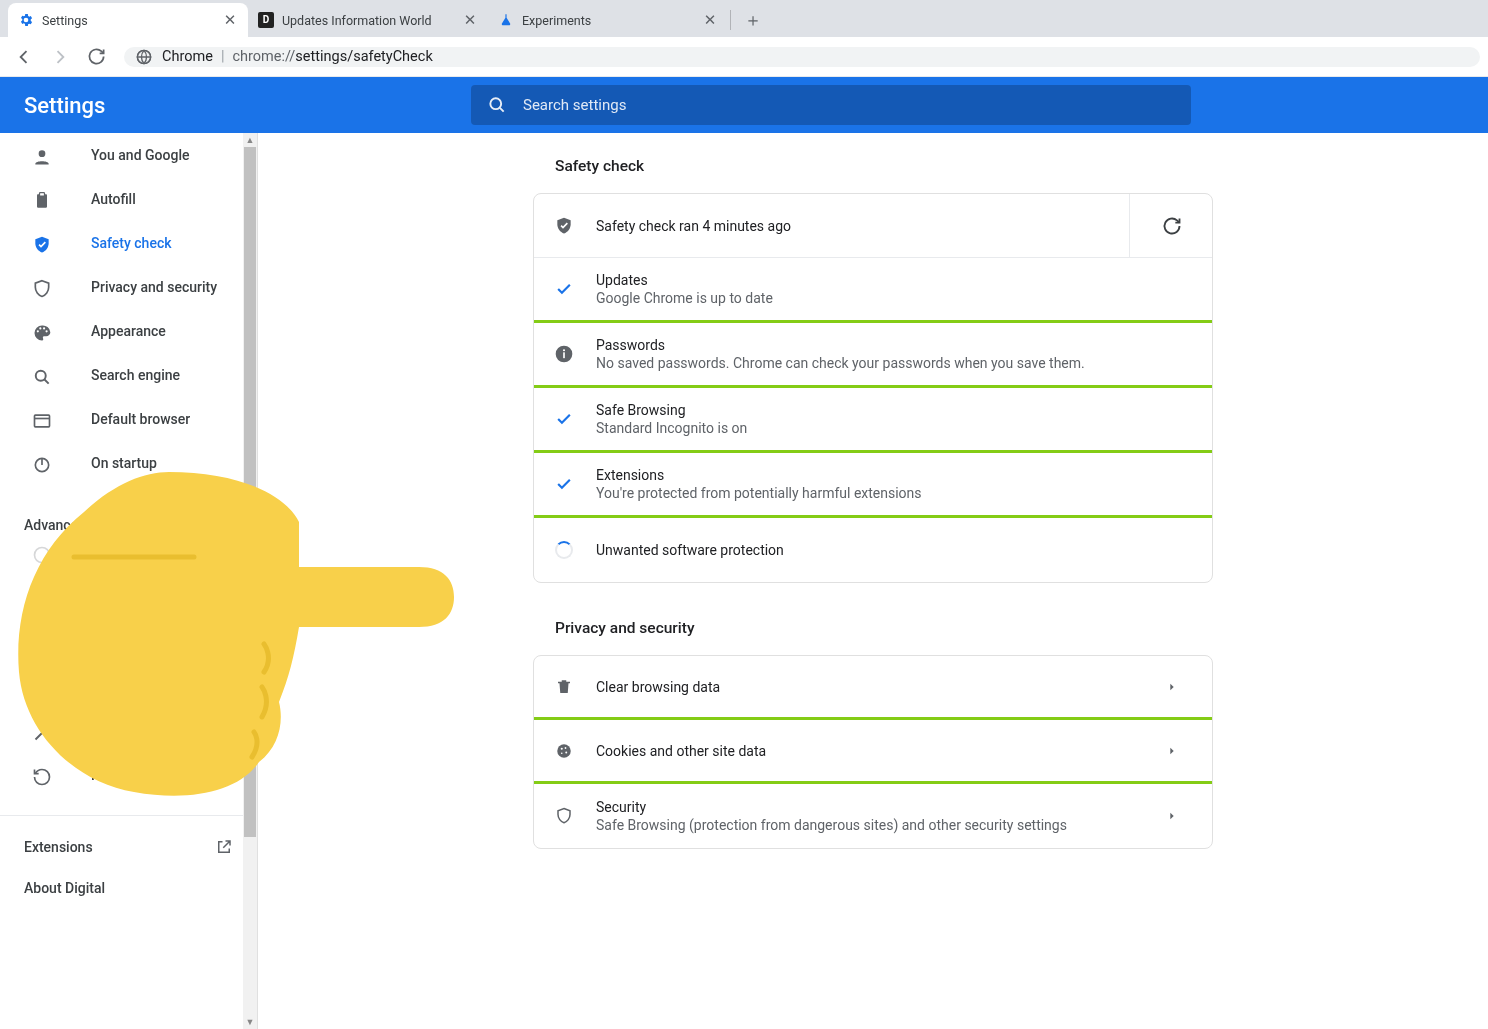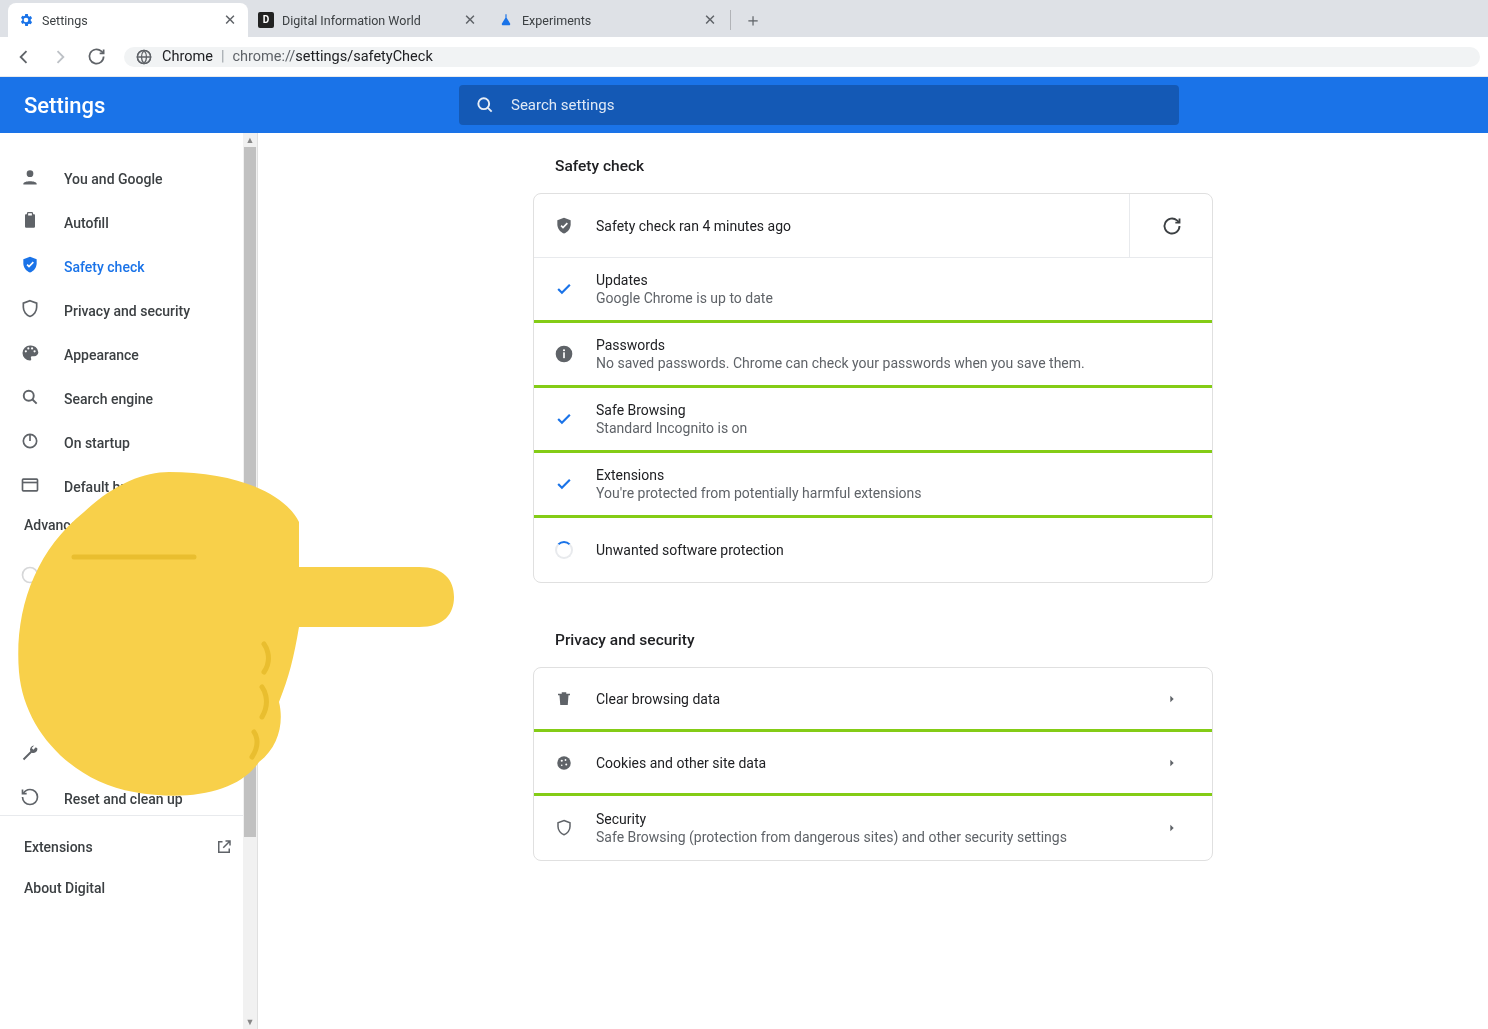--- a/index.html
+++ b/index.html
@@ -21,44 +21,44 @@
 .omnibox { flex: 1; height: 20px; background: #f1f3f4; border-radius: 15px; display: flex; align-items: center; padding: 0 12px; margin-left: 8px; gap: 10px; color: #202124; font-size: 14.5px; }
 .omnibox .secure { color: #5f6368; }
 .url-part-1 { color: #202124; }
 .url-sep { color: #9aa0a6; margin: 0 8px; }
 .url-part-2 { color: #5f6368; }
 .url-bold { color: #202124; }
 
 
 .settings-hdr { height: 56px; background: #1a73e8; display: flex; align-items: center; padding: 0 24px; }
 .settings-hdr-title { color: #fff; font-size: 22px; font-weight: 500; width: 435px; }
-.search-box { flex: 0 0 720px; height: 40px; background: rgba(0,0,0,0.22); border-radius: 4px; display: flex; align-items: center; padding: 0 16px; gap: 16px; }
+.search-box { flex: 0 0 720px; height: 40px; background: rgba(0,0,0,0.22); border-radius: 4px; display: flex; align-items: center; padding: 0 16px; gap: 16px; margin-left: 12px; }
 .search-box svg { color: #fff; opacity: .9; }
 .search-box input { flex: 1; border: 0; background: transparent; font-size: 15px; color: #fff; outline: none; }
 .search-box input::placeholder { color: rgba(255,255,255,.87); }
 
 
 .content { display: flex; height: calc(1029px - 37px - 40px - 56px); }
 .sidebar { width: 258px; border-right: 1px solid #e0e0e0; overflow-y: auto; position: relative; background: #fff; }
 .scrollbar-track { position: absolute; right: 0; top: 0; width: 14px; height: 100%; background: #f1f1f1; }
 .scrollbar-thumb { position: absolute; right: 1px; top: 14px; width: 12px; height: 690px; background: #c1c1c1; }
 .scrollbar-arrow { position: absolute; right: 0; width: 14px; height: 14px; display: flex; align-items: center; justify-content: center; color: #888; font-size: 9px; }
 
-.side-item { height: 40px; margin: 4px 0; display: flex; align-items: flex-end; padding-left: 20px; font-size: 14px; color: #3c4043; cursor: pointer; border-radius: 0 20px 20px 0; gap: 24px; font-weight: 500; }
+.side-item { height: 40px; margin: 4px 0; display: flex; align-items: flex-start; padding-left: 32px; font-size: 14px; color: #3c4043; cursor: pointer; border-radius: 0 20px 20px 0; gap: 39px; font-weight: 500; }
 .side-item.sel { color: #1a73e8; }
 .side-item .icon { width: 20px; display: flex; justify-content: center; color: #5f6368; }
 .side-item.sel .icon { color: #1a73e8; }
 .side-group-label { font-size: 14px; color: #3c4043; padding: 18px 24px 8px; font-weight: 500; }
 .side-divider { height: 1px; background: #e8eaed; margin: 8px 0; }
 .ext-link { display: flex; align-items: center; justify-content: space-between; padding: 14px 24px; font-size: 14px; color: #3c4043; font-weight: 500; cursor: pointer; }
 
 .main { flex: 1; overflow-y: auto; padding: 24px 0; display: flex; flex-direction: column; align-items: center; background: #fff; }
 .section-wrap { width: 680px; }
 .section-title { font-size: 15.5px; color: #202124; font-weight: 500; margin-bottom: 18px; padding-left: 22px;}
-.card { border: 1px solid #e0e0e0; border-radius: 8px; background: #fff; margin-bottom: 48px; }
+.card { border: 1px solid #e0e0e0; border-radius: 8px; background: #fff; margin-bottom: 36px; }
 .row { display: flex; align-items: center; min-height: 64px; padding: 14px 20px; border-bottom: 3px solid #84cc16; gap: 22px; }
 .row:last-child { border-bottom: 0; }
 .row-icon { width: 20px; height: 20px; display: flex; align-items: center; justify-content: center; flex-shrink: 0; }
 .row-body { flex: 1; }
 .row-title { font-size: 14px; color: #202124; }
 .row-sub { font-size: 14px; color: #5f6368; margin-top: 2px; }
 .row-action { width: 40px; display: flex; justify-content: center; color: #5f6368; }
 .row.header-row { border-bottom: 1px solid #e8eaed; }
 .divider-v { width: 1px; align-self: stretch; background: #e8eaed; margin: -14px 0; }
 
@@ -79,21 +79,21 @@
     <span class="favicon">
       <svg width="16" height="16" viewBox="0 0 24 24" fill="#1a73e8">
           <path d="M19.14 12.94a7 7 0 000-1.88l2.03-1.58-2-3.46-2.39.96a7 7 0 00-1.63-.94L14.8 3h-4l-.35 2.54c-.58.23-1.12.55-1.63.94l-2.39-.96-2 3.46 2.03 1.58a7 7 0 000 1.88L4.43 14.5l2 3.46 2.39-.96c.51.39 1.05.71 1.63.94L10.8 21h4l.35-2.54c.58-.23 1.12-.55 1.63-.94l2.39.96 2-3.46-2.03-1.58zM12 15.5A3.5 3.5 0 1115.5 12 3.5 3.5 0 0112 15.5z"></path>
         </svg>
     </span>
     <span class="tab-title">Settings</span>
     <span class="tab-close">✕</span>
   </div>
   <div class="tab">
     <span class="favicon" style="background:#222;color:#fff;font-size:10px;font-weight:bold;border-radius:2px;width:16px;height:16px;line-height:16px;text-align:center;">D</span>
-    <span class="tab-title">Digital Information World</span>
+    <span class="tab-title">Updates Information World</span>
     <span class="tab-close">✕</span>
   </div>
   <div class="tab">
     <span class="favicon">
       <svg width="14" height="14" viewBox="0 0 24 24" fill="#1a73e8">
           <path d="M13 2v6l6 10a2 2 0 01-1.7 3H6.7A2 2 0 015 18l6-10V2h2z"></path>
         </svg>
     </span>
     <span class="tab-title">Experiments</span>
     <span class="tab-close">✕</span>
@@ -204,34 +204,34 @@
           <svg width="20" height="20" viewBox="0 0 24 24" fill="none" stroke="#5f6368" stroke-width="2.3">
             <circle cx="10.5" cy="10.5" r="6"></circle>
             <path d="M20 20l-5-5"></path>
           </svg>
         </span>
       <span>Search engine</span>
     </div>
     <div class="side-item">
       <span class="icon">
           <svg width="20" height="20" viewBox="0 0 24 24" fill="none" stroke="#5f6368" stroke-width="2">
+            <rect x="3" y="5" width="18" height="14" rx="1"></rect>
+            <path d="M3 9h18"></path>
+          </svg>
+        </span>
+      <span>Default browser</span>
+    </div>
+    <div class="side-item">
+      <span class="icon">
+          <svg width="20" height="20" viewBox="0 0 24 24" fill="none" stroke="#5f6368" stroke-width="2">
             <circle cx="12" cy="12" r="8"></circle>
             <path d="M12 4v8"></path>
           </svg>
         </span>
       <span>On startup</span>
-    </div>
-    <div class="side-item">
-      <span class="icon">
-          <svg width="20" height="20" viewBox="0 0 24 24" fill="none" stroke="#5f6368" stroke-width="2">
-            <rect x="3" y="5" width="18" height="14" rx="1"></rect>
-            <path d="M3 9h18"></path>
-          </svg>
-        </span>
-      <span>Default browser</span>
     </div>
     <div class="side-group-label">Advanced</div>
     <div class="side-item" style="opacity:.25">
       <span class="icon">
           <svg width="20" height="20" viewBox="0 0 24 24" fill="none" stroke="#5f6368" stroke-width="2">
             <circle cx="12" cy="12" r="9"></circle>
           </svg>
         </span>
       <span></span>
     </div>

